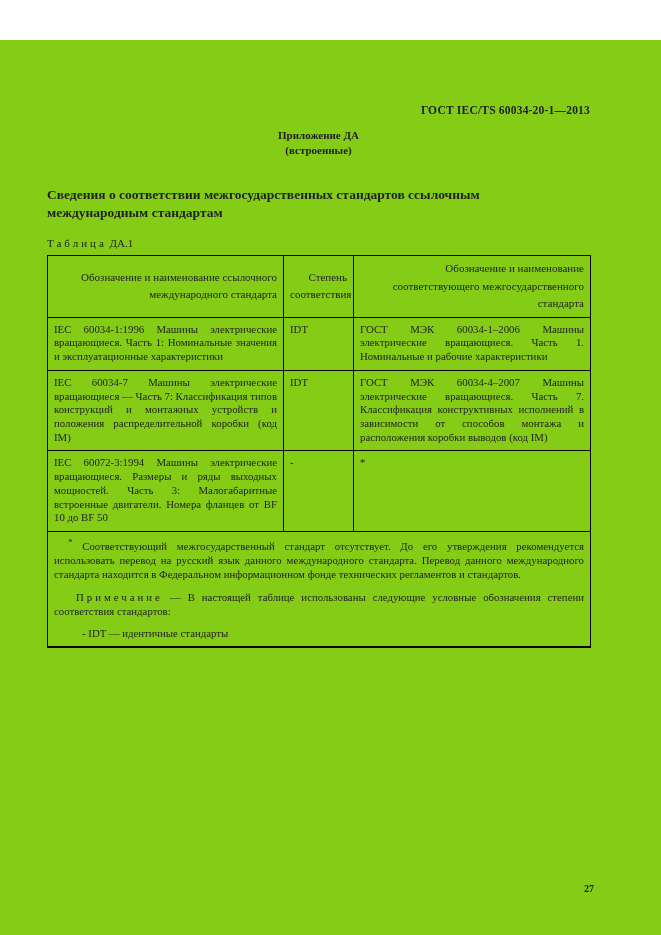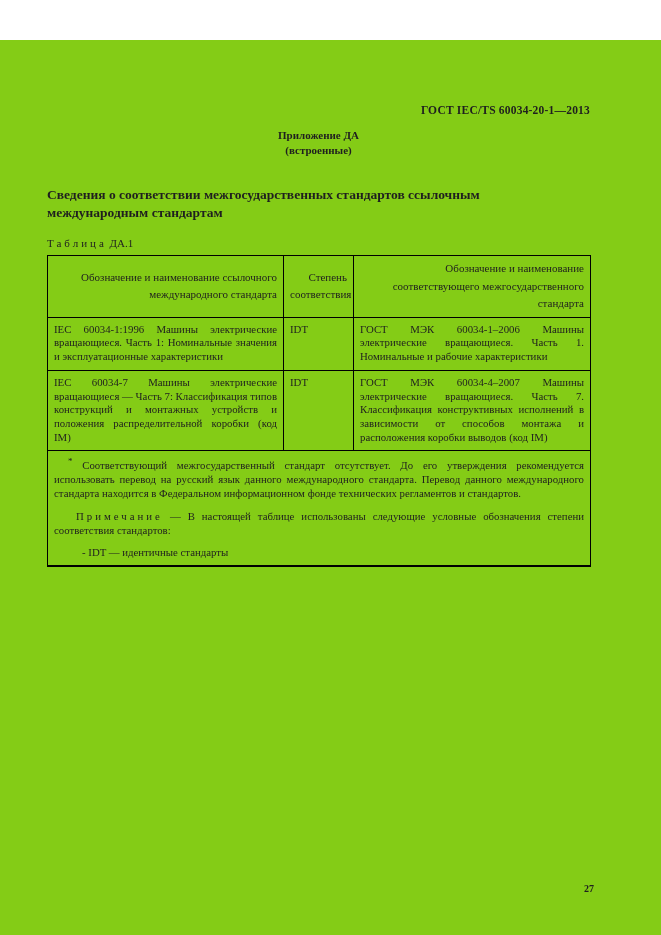--- a/index.html
+++ b/index.html
@@ -172,20 +172,25 @@
       <tr class="r1">
         <td class="cell-ref">IEC 60034-1:1996 Машины электрические вращающиеся. Часть 1: Номинальные значения и эксплуатационные характеристики</td>
         <td class="cell-degree">IDT</td>
         <td class="cell-match">ГОСТ МЭК 60034-1–2006 Машины электрические вращающиеся. Часть 1. Номинальные и рабочие характеристики</td>
       </tr>
       <tr class="r2">
         <td class="cell-ref">IEC 60034-7 Машины электрические вращающиеся — Часть 7: Классификация типов конструкций и монтажных устройств и положения распределительной коробки (код IM)</td>
         <td class="cell-degree">IDT</td>
         <td class="cell-match">ГОСТ МЭК 60034-4–2007 Машины электрические вращающиеся. Часть 7. Классификация конструктивных исполнений в зависимости от способов монтажа и расположения коробки выводов (код IM)</td>
       </tr>
+      <tr class="r4">
+        <td class="cell-ref">IEC 60072-3:1994 Машины электрические вращающиеся. Размеры и ряды выходных мощностей. Часть 3: Малогабаритные встроенные двигатели. Номера фланцев от BF 10 до BF 50</td>
+        <td class="cell-degree">-</td>
+        <td class="cell-match">*</td>
+      </tr>
       <tr>
         <td class="footer-cell" colspan="3">
           <p class="footnote"><span class="fn-marker">*</span> <span>Соответствующий межгосударственный стандарт отсутствует. До его утверждения рекомендуется использовать перевод на русский язык данного международного стандарта. Перевод данного международного стандарта находится в Федеральном информационном фонде технических регламентов и стандартов.</span></p>
           <p class="note"><span class="spaced">Примечание</span> <span>— В настоящей таблице использованы следующие условные обозначения степени соответствия стандартов:</span></p>
           <p class="note-item">- IDT — идентичные стандарты</p>
         </td>
       </tr>
     </tbody>
   </table>
 

